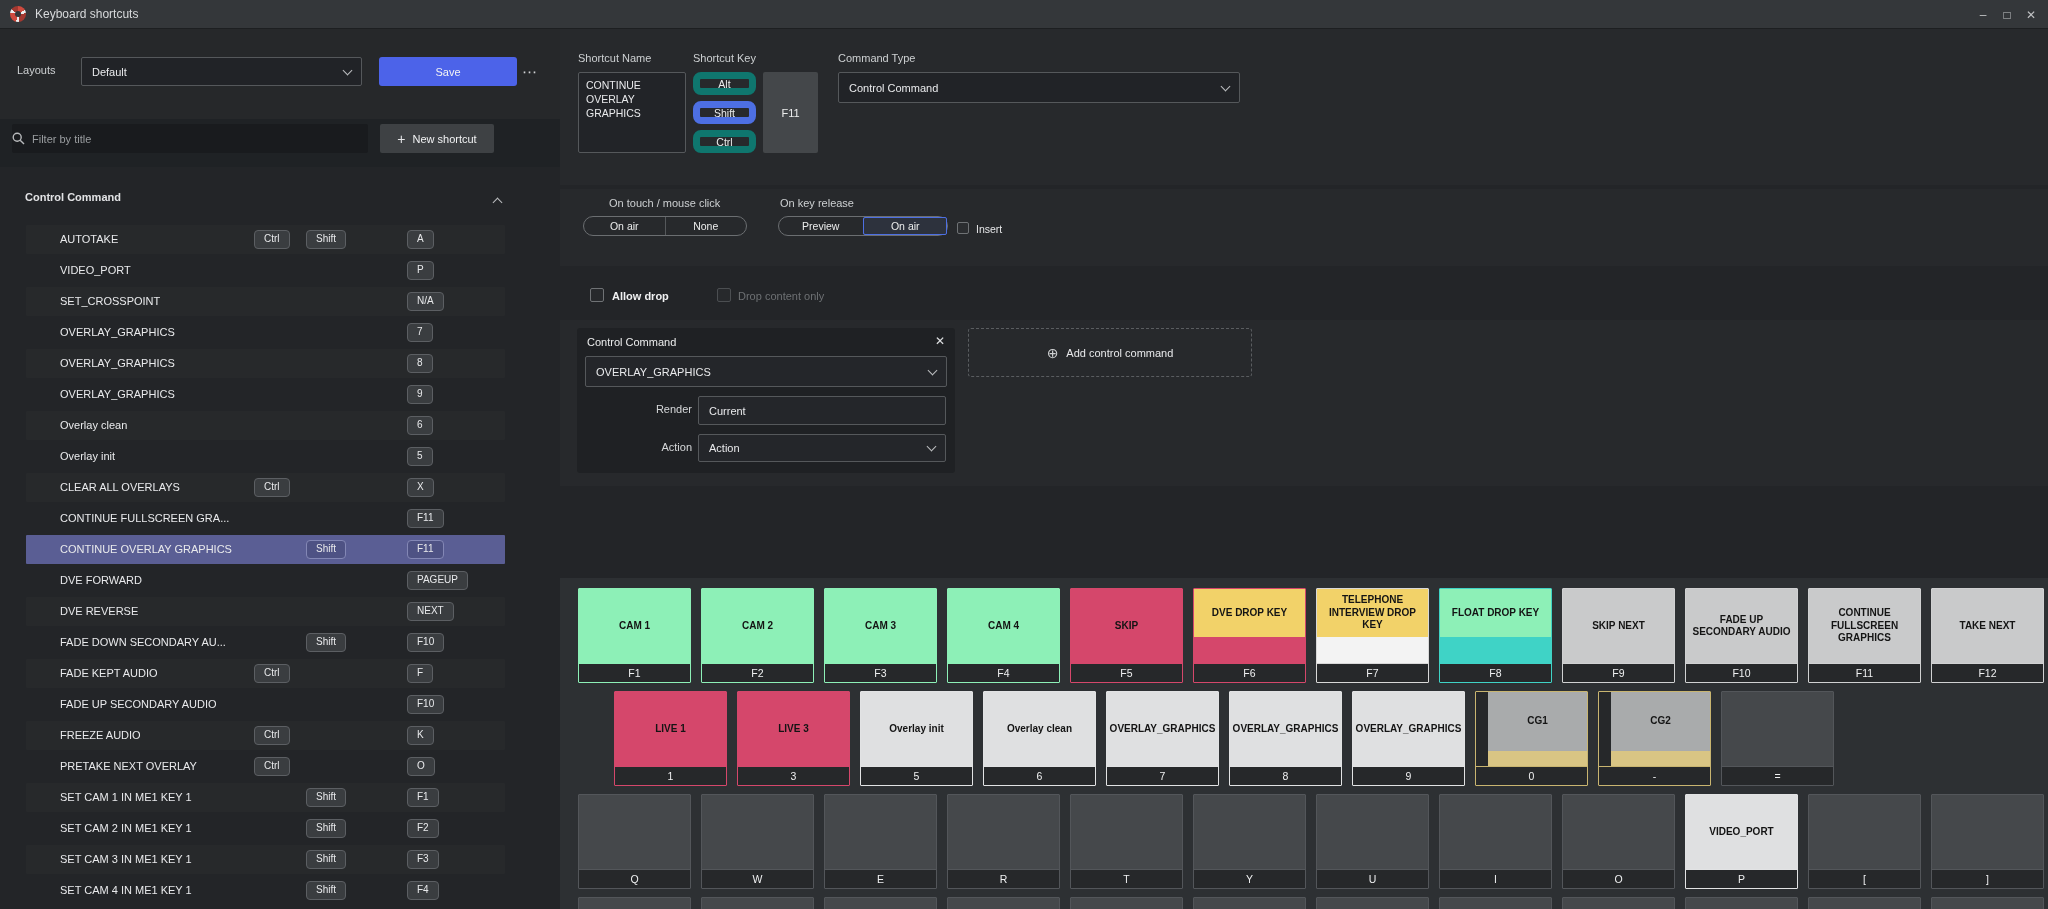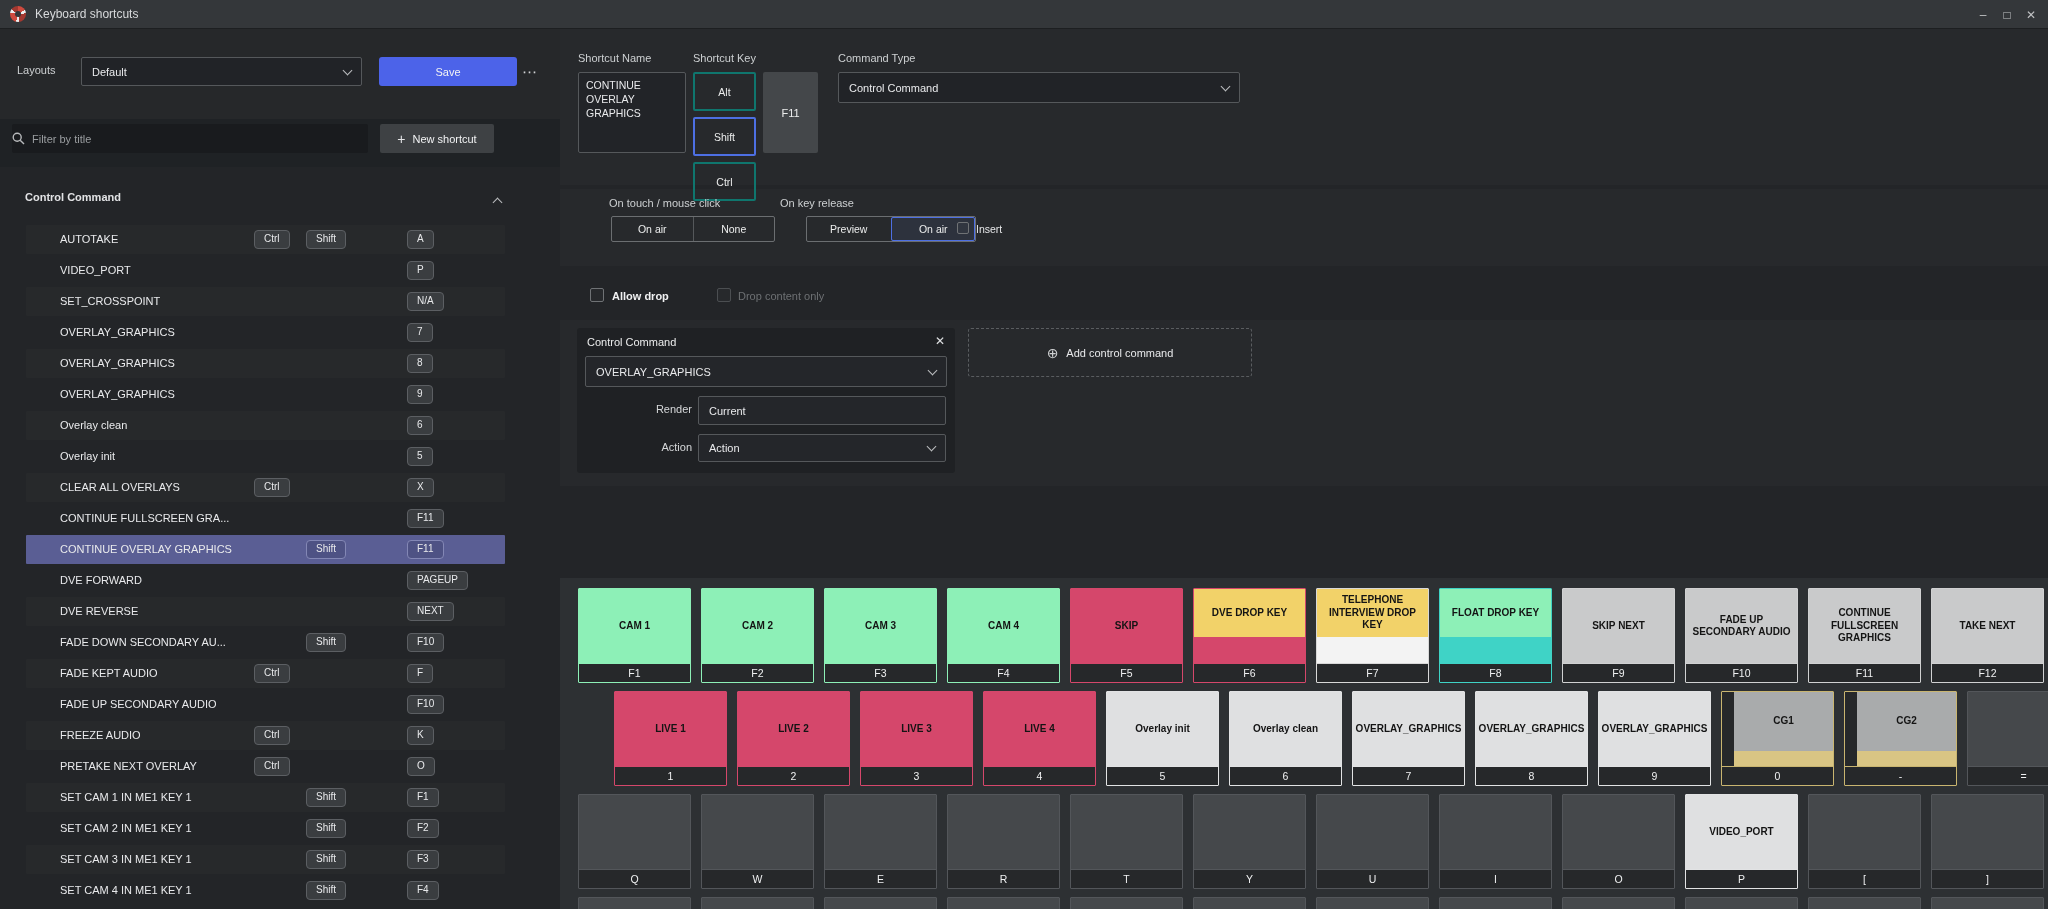--- a/index.html
+++ b/index.html
@@ -52,28 +52,28 @@
   .badge{position:absolute;top:5px;height:19px;box-sizing:border-box;padding:0 9px;background:#3a3d40;
          border:1px solid #5c5f63;border-radius:4px;font-size:10px;line-height:16px;color:#e8e9eb;}
   .badge.ctrl{left:228px;}
   .badge.shift{left:280px;}
   .badge.key{left:381px;min-width:14px;text-align:center;}
   .srow.selected .badge{background:#4e5284;border-color:#8387b5;}
   
   .name-box{left:578px;top:72px;width:108px;height:81px;align-items:flex-start;padding:5px 7px;
             font-size:10.5px;line-height:1.35;background:#222428;}
   .modcol{position:absolute;left:693px;top:72px;width:63px;display:flex;flex-direction:column;gap:6px;}
-  .modbtn{height:39px;box-sizing:border-box;border:2px solid #0f766e;border-radius:2px;display:flex;
+  .modbtn{height:23px;box-sizing:border-box;border:7px solid #0f766e;border-radius:8px;display:flex;
           align-items:center;justify-content:center;font-size:10.5px;color:#eceded;}
   .modbtn.active{border-color:#4d6fe3;}
   .bigkey{position:absolute;left:763px;top:72px;width:55px;height:81px;background:#44474a;border-radius:2px;
           display:flex;align-items:center;justify-content:center;font-size:11px;color:#eceded;}
   .ct-select{left:838px;top:72px;width:402px;height:31px;}
   
-  .segc{position:absolute;height:26px;box-sizing:border-box;border:1px solid #6b6e71;border-radius:2px;display:flex;margin-left:28px;}
+  .segc{position:absolute;height:20px;box-sizing:border-box;border:1px solid #6b6e71;border-radius:10px;display:flex;}
   .seg-opt{flex:1;display:flex;align-items:center;justify-content:center;font-size:10.5px;color:#eceded;box-sizing:border-box;}
   .seg-opt + .seg-opt{border-left:1px solid #55585b;}
   .seg-opt.active{outline:1px solid #4d6fe3;outline-offset:-1px;background:#2d323d;border-radius:2px;}
   .seg-touch{left:583px;top:216px;width:164px;}
   .seg-release{left:778px;top:216px;width:170px;}
   .insert-cb{left:957px;top:222px;width:12px;height:12px;}
   .insert-lb{left:976px;top:223px;font-size:10.5px;color:#e6e7e9;}
   
   .ad-cb{left:590px;top:288px;width:14px;height:14px;}
   .ad-lb{left:612px;top:290px;font-size:11px;font-weight:bold;color:#f0f1f2;}
@@ -409,39 +409,25 @@
       <div class="kbrow">
         <div class="kbkey k-red">
           <div class="kmain">
             <div class="klabel">LIVE 1</div>
             <div class="kaccent"></div>
           </div>
           <div class="kstrip">1</div>
         </div>
         <div class="kbkey k-red">
           <div class="kmain">
-            <div class="klabel">LIVE 2</div>
-            <div class="kaccent"></div>
-          </div>
-          <div class="kstrip">2</div>
-        </div>
-        <div class="kbkey k-red">
-          <div class="kmain">
             <div class="klabel">LIVE 3</div>
             <div class="kaccent"></div>
           </div>
           <div class="kstrip">3</div>
         </div>
-        <div class="kbkey k-red">
-          <div class="kmain">
-            <div class="klabel">LIVE 4</div>
-            <div class="kaccent"></div>
-          </div>
-          <div class="kstrip">4</div>
-        </div>
         <div class="kbkey k-lightgrey">
           <div class="kmain">
             <div class="klabel">Overlay init</div>
             <div class="kaccent"></div>
           </div>
           <div class="kstrip">5</div>
         </div>
         <div class="kbkey k-lightgrey">
           <div class="kmain">
             <div class="klabel">Overlay clean</div>

